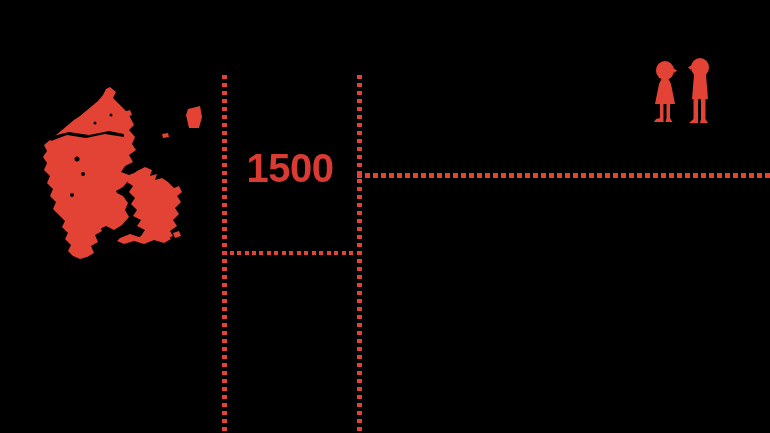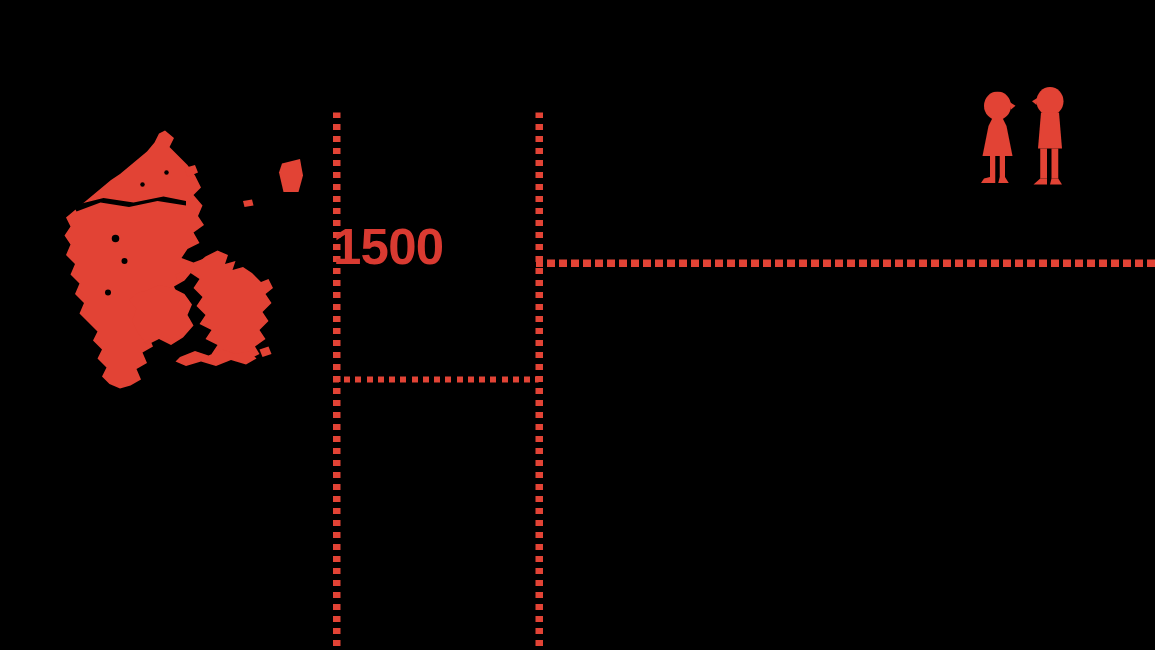--- a/index.html
+++ b/index.html
@@ -52,21 +52,22 @@
       var(--accent) 0 4px,
       transparent 4px 7.5px
     );
   }
   
   .value-label {
     position: absolute;
     top: 148px;
     left: 222px;
     width: 136px;
-    font-size: 34px;
+    text-align: center;
+    font-size: 40px;
     font-weight: bold;
     letter-spacing: -0.5px;
     line-height: 1;
     color: var(--value, #d93a31);
   }
   
   .map-svg {
     position: absolute;
     left: 25px;
     top: 75px;

